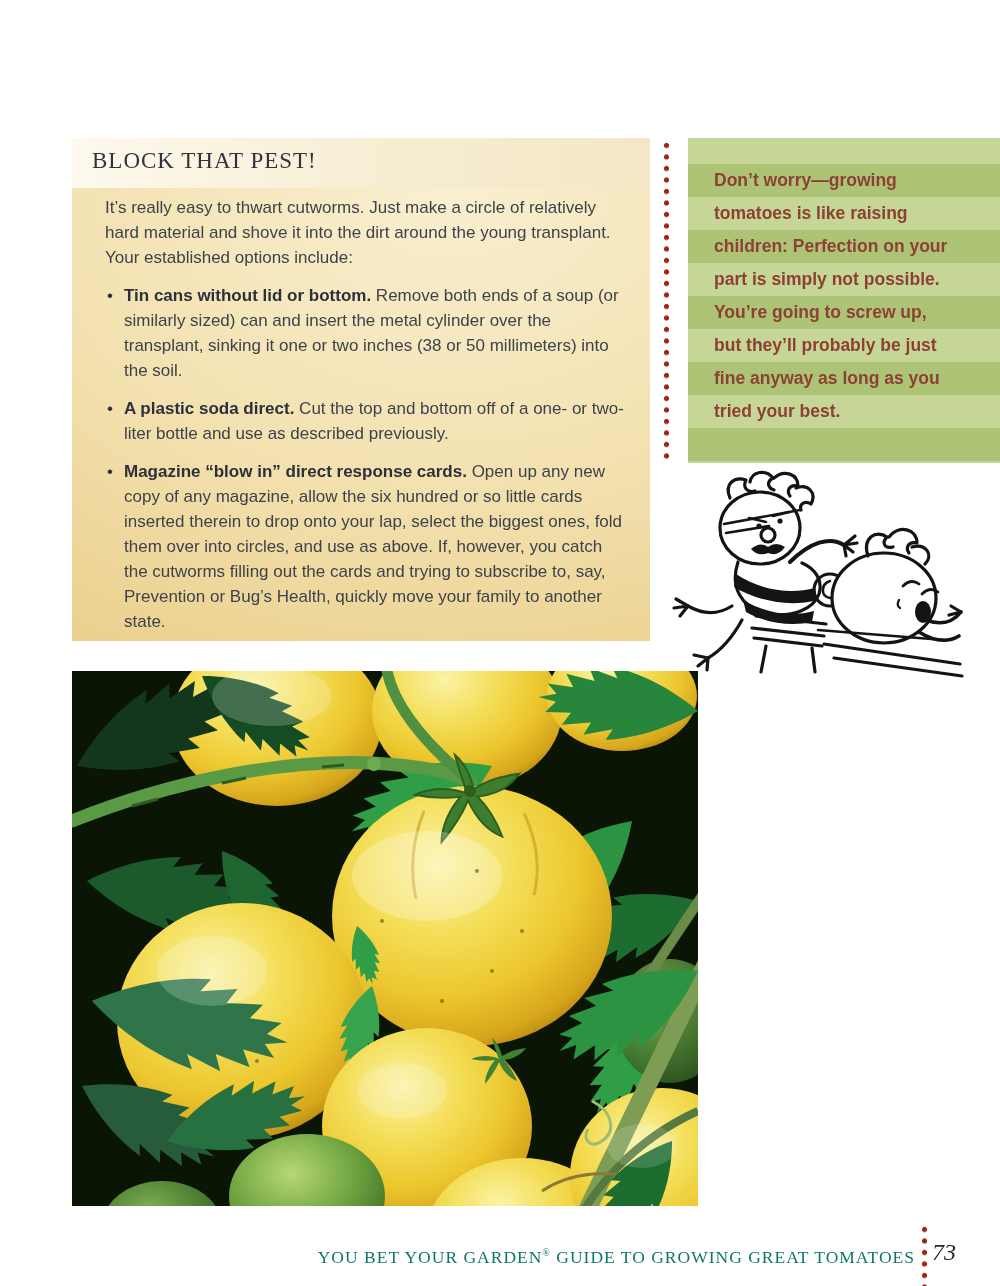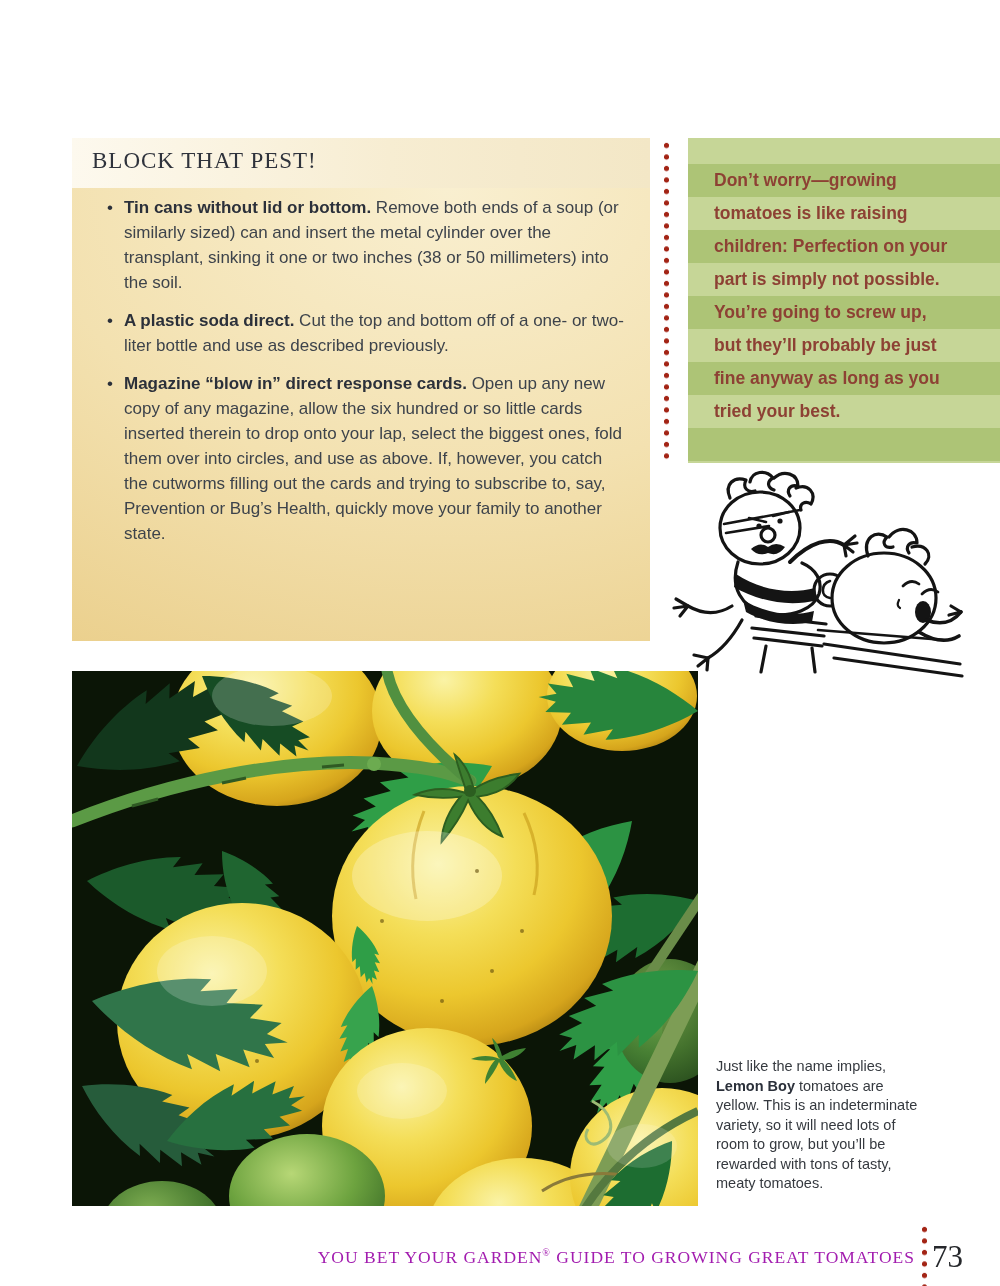--- a/index.html
+++ b/index.html
@@ -48,38 +48,39 @@
   .dotted-footer { left:921px; top:1208px; height:78px; }
   
   .cartoon { position:absolute; left:672px; top:450px; width:292px; height:212px; }
   
   .photo { position:absolute; left:72px; top:655px; width:626px; height:535px; }
   
   .caption { position:absolute; left:716px; top:1041px; width:210px; font-size:14.5px; line-height:19.5px; color:#35393f; }
   
   .footer-title {
     position:absolute; right:85px; top:1231px; white-space:nowrap;
-    font-family:"Liberation Serif", serif; font-size:17.5px; letter-spacing:1px; color:#a21caf;
+    font-family:"Liberation Serif", serif; font-size:17.5px; letter-spacing:1px; color:#0f766e;
   }
   .footer-title sup { font-size:10px; }
   .page-number {
     position:absolute; left:932px; top:1223px;
-    font-family:"Liberation Serif", serif; font-size:31px; color:#25272b;
+    font-family:"Liberation Serif", serif; font-size:24px; color:#25272b;font-style:italic;
   }
 </style>
 </head>
 <body>
 
 <div class="page">
 
   <div class="pest-header">
     <div class="pest-title">BLOCK THAT PEST!</div>
   </div>
 
   <div class="pest-body">
+    <p class="pest-intro">It’s really easy to thwart cutworms. Just make a circle of relatively hard material and shove it into the dirt around the young transplant. Your established options include:</p>
 
     <div class="bullet">
       <span class="bmark">•</span>
       <span><strong>Tin cans without lid or bottom.</strong></span><span> Remove both ends of a soup (or similarly sized) can and insert the metal cylinder over the transplant, sinking it one or two inches (38 or 50 millimeters) into the soil.</span>
     </div>
 
     <div class="bullet">
       <span class="bmark">•</span>
       <span><strong>A plastic soda direct.</strong></span><span> Cut the top and bottom off of a one- or two-liter bottle and use as described previously.</span>
     </div>
@@ -240,23 +241,20 @@
     <g fill="#5f4a0a" opacity="0.6">
       <circle cx="420" cy="300" r="2"></circle>
         <circle cx="370" cy="330" r="2"></circle>
       <circle cx="450" cy="260" r="2"></circle>
         <circle cx="310" cy="250" r="2"></circle>
       <circle cx="405" cy="200" r="2"></circle>
         <circle cx="185" cy="390" r="2"></circle>
     </g>
   </svg>
 
-  <div class="caption">
-    <span>Just like the name implies, </span><strong>Lemon Boy</strong><span> tomatoes are yellow. This is an indeterminate variety, so it will need lots of room to grow, but you’ll be rewarded with tons of tasty, meaty tomatoes.</span>
-  </div>
 
   <div class="footer-title">
     <span>YOU BET YOUR GARDEN</span><sup>®</sup><span> GUIDE TO GROWING GREAT TOMATOES</span>
   </div>
   <div class="dotted-v dotted-footer"></div>
   <div class="page-number">73</div>
 
 </div>
 
 </body></html>

